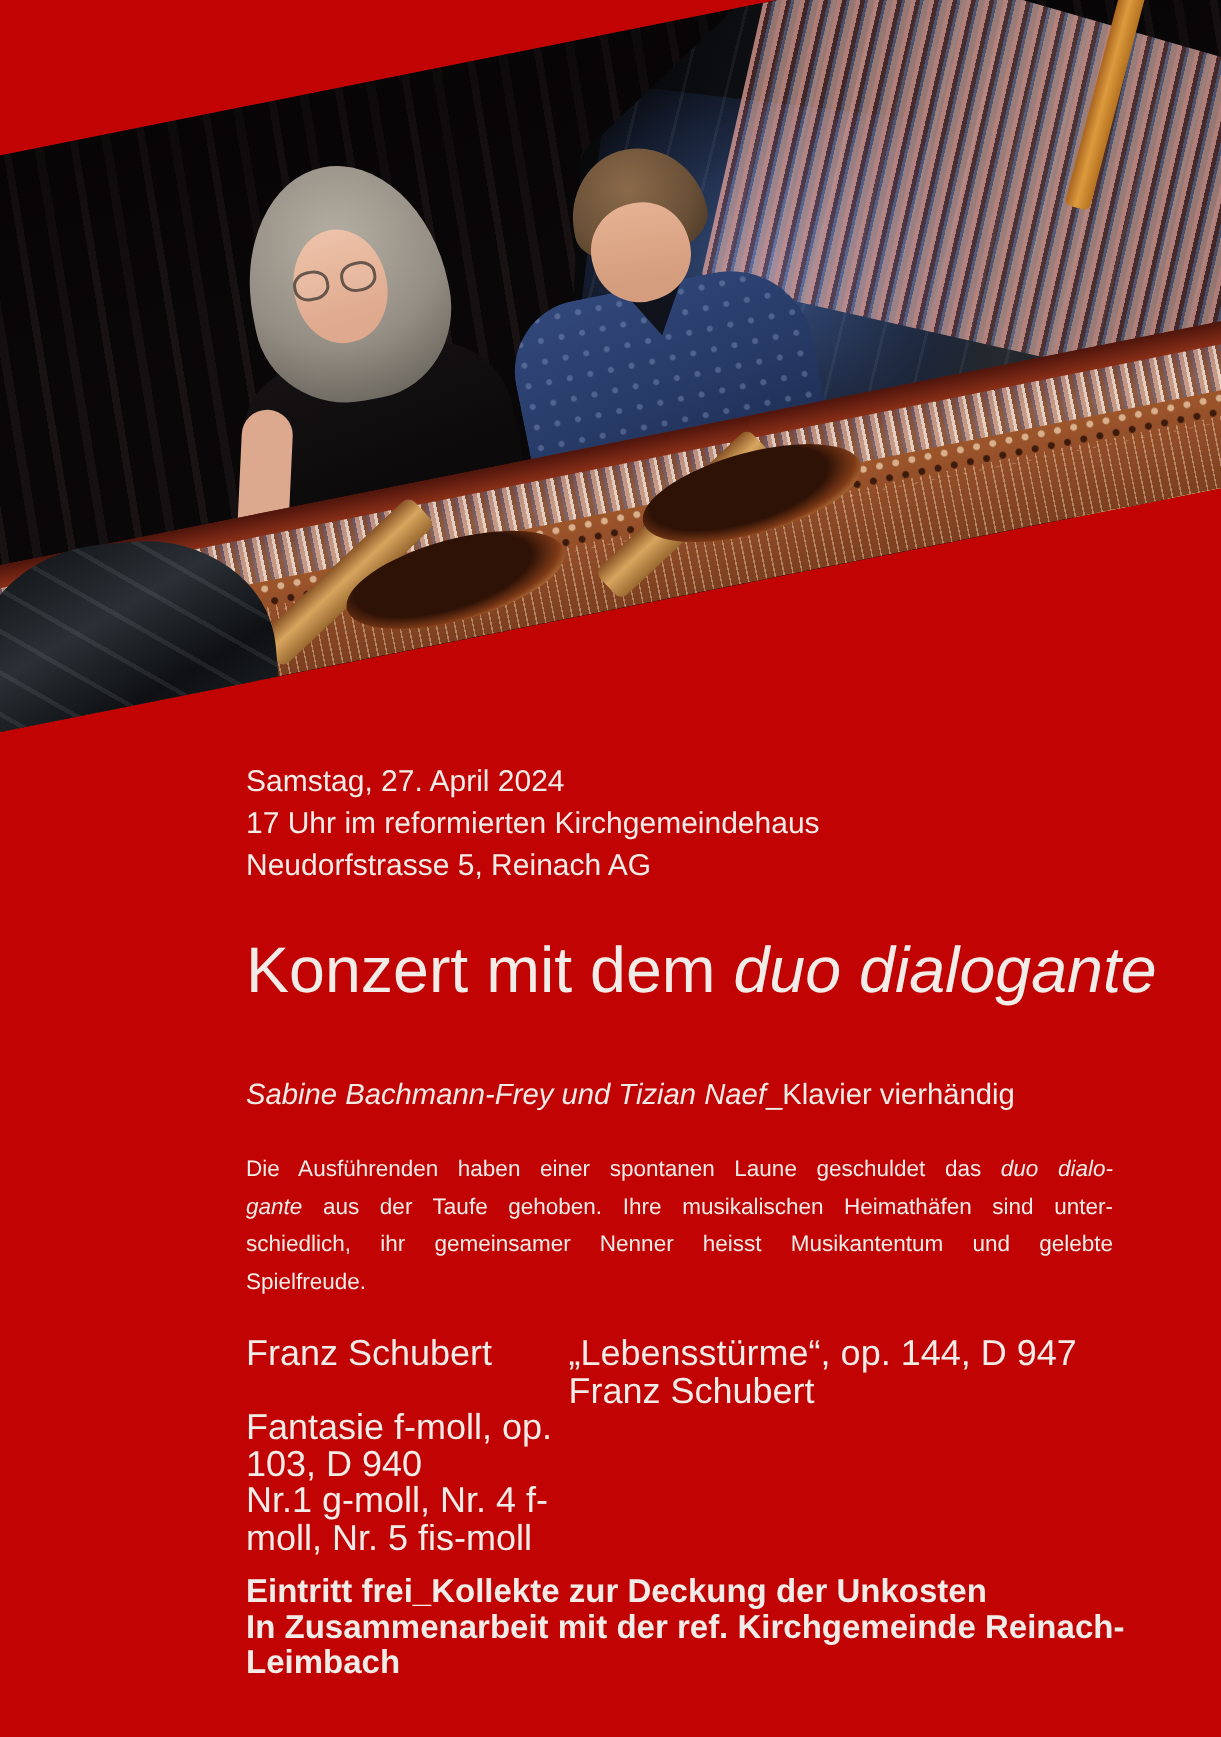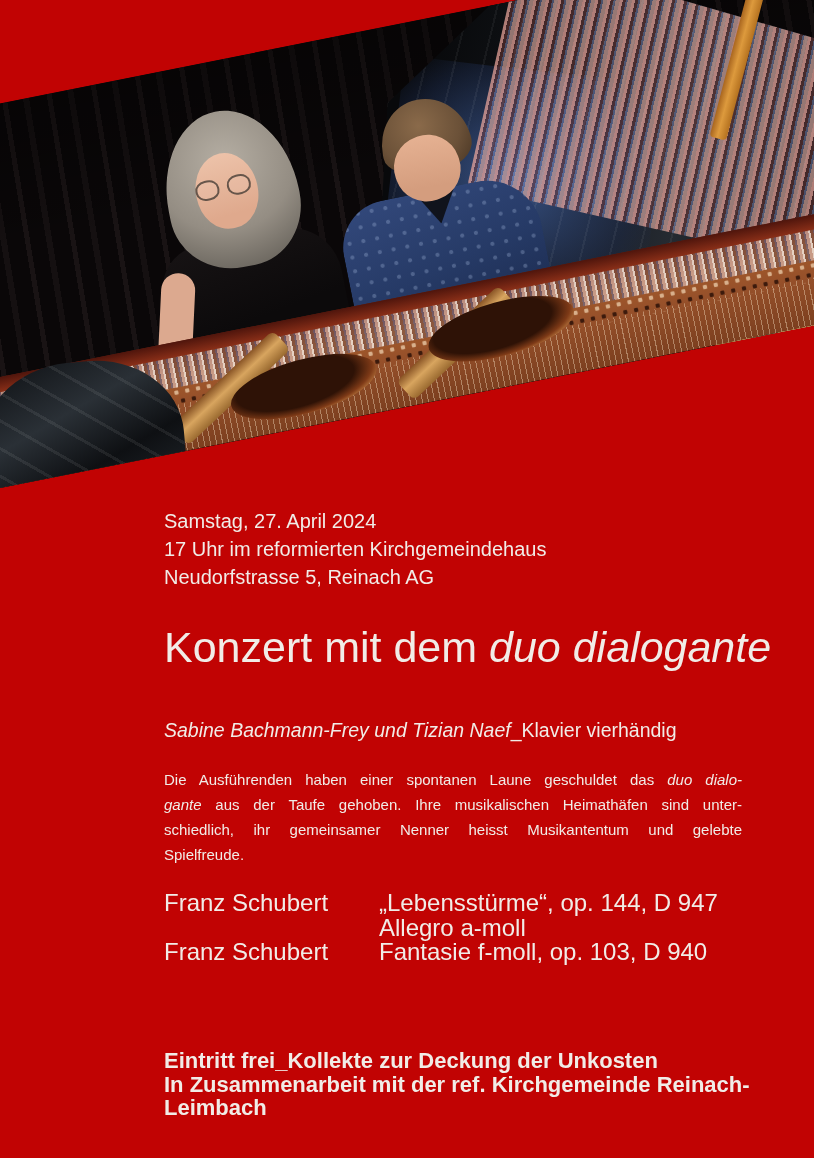--- a/index.html
+++ b/index.html
@@ -159,22 +159,22 @@
   <div class="line just"><span>Die Ausführenden haben einer spontanen Laune geschuldet das </span><span class="it">duo dialo-</span></div>
   <div class="line just"><span class="it">gante</span><span> aus der Taufe gehoben. Ihre musikalischen Heimathäfen sind unter-</span></div>
   <div class="line just"><span>schiedlich, ihr gemeinsamer Nenner heisst Musikantentum und gelebte</span></div>
   <div class="line"><span>Spielfreude.</span></div>
 </div>
 
 <div class="txt program">
   <div>Franz Schubert</div>
   <div>„Lebensstürme“, op. 144, D 947</div>
   <div></div>
-  <div>Allegro a-moll</div>
   <div>Franz Schubert</div>
   <div>Fantasie f-moll, op. 103, D 940</div>
   <div></div>
+  <div>Nr.1 g-moll, Nr. 4 f-moll, Nr. 5 fis-moll</div>
 </div>
 
 <div class="txt footer">
   <div>Eintritt frei_Kollekte zur Deckung der Unkosten</div>
   <div>In Zusammenarbeit mit der ref. Kirchgemeinde Reinach-Leimbach</div>
 </div>
 
 </body></html>

